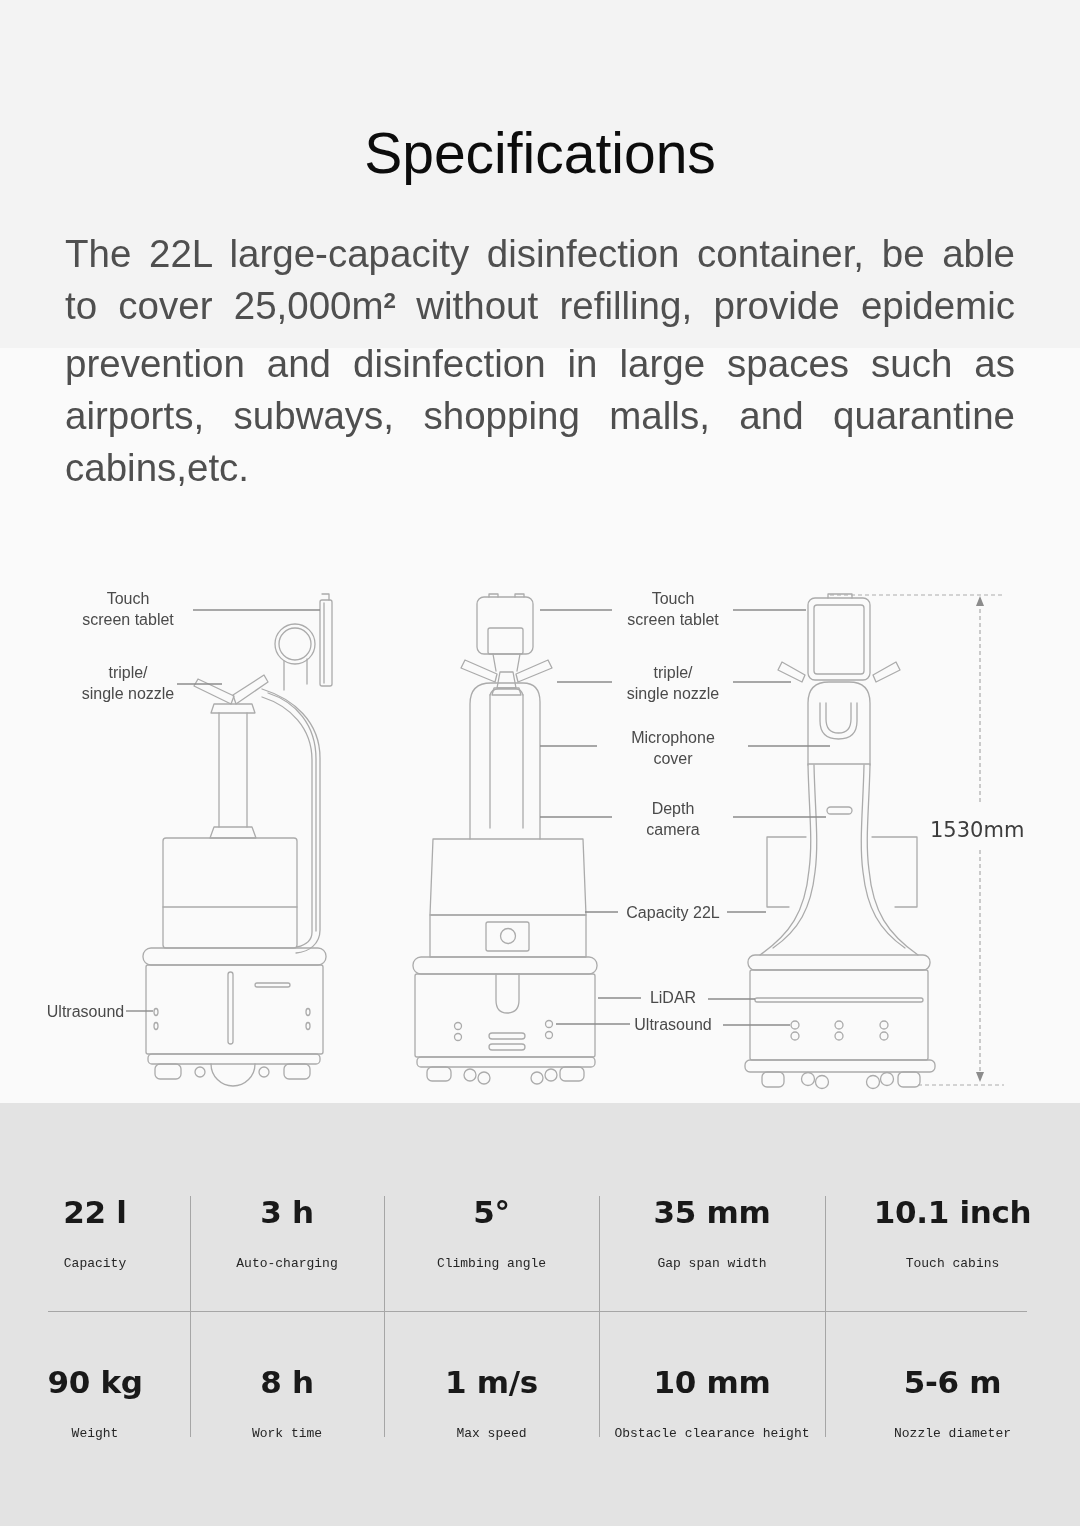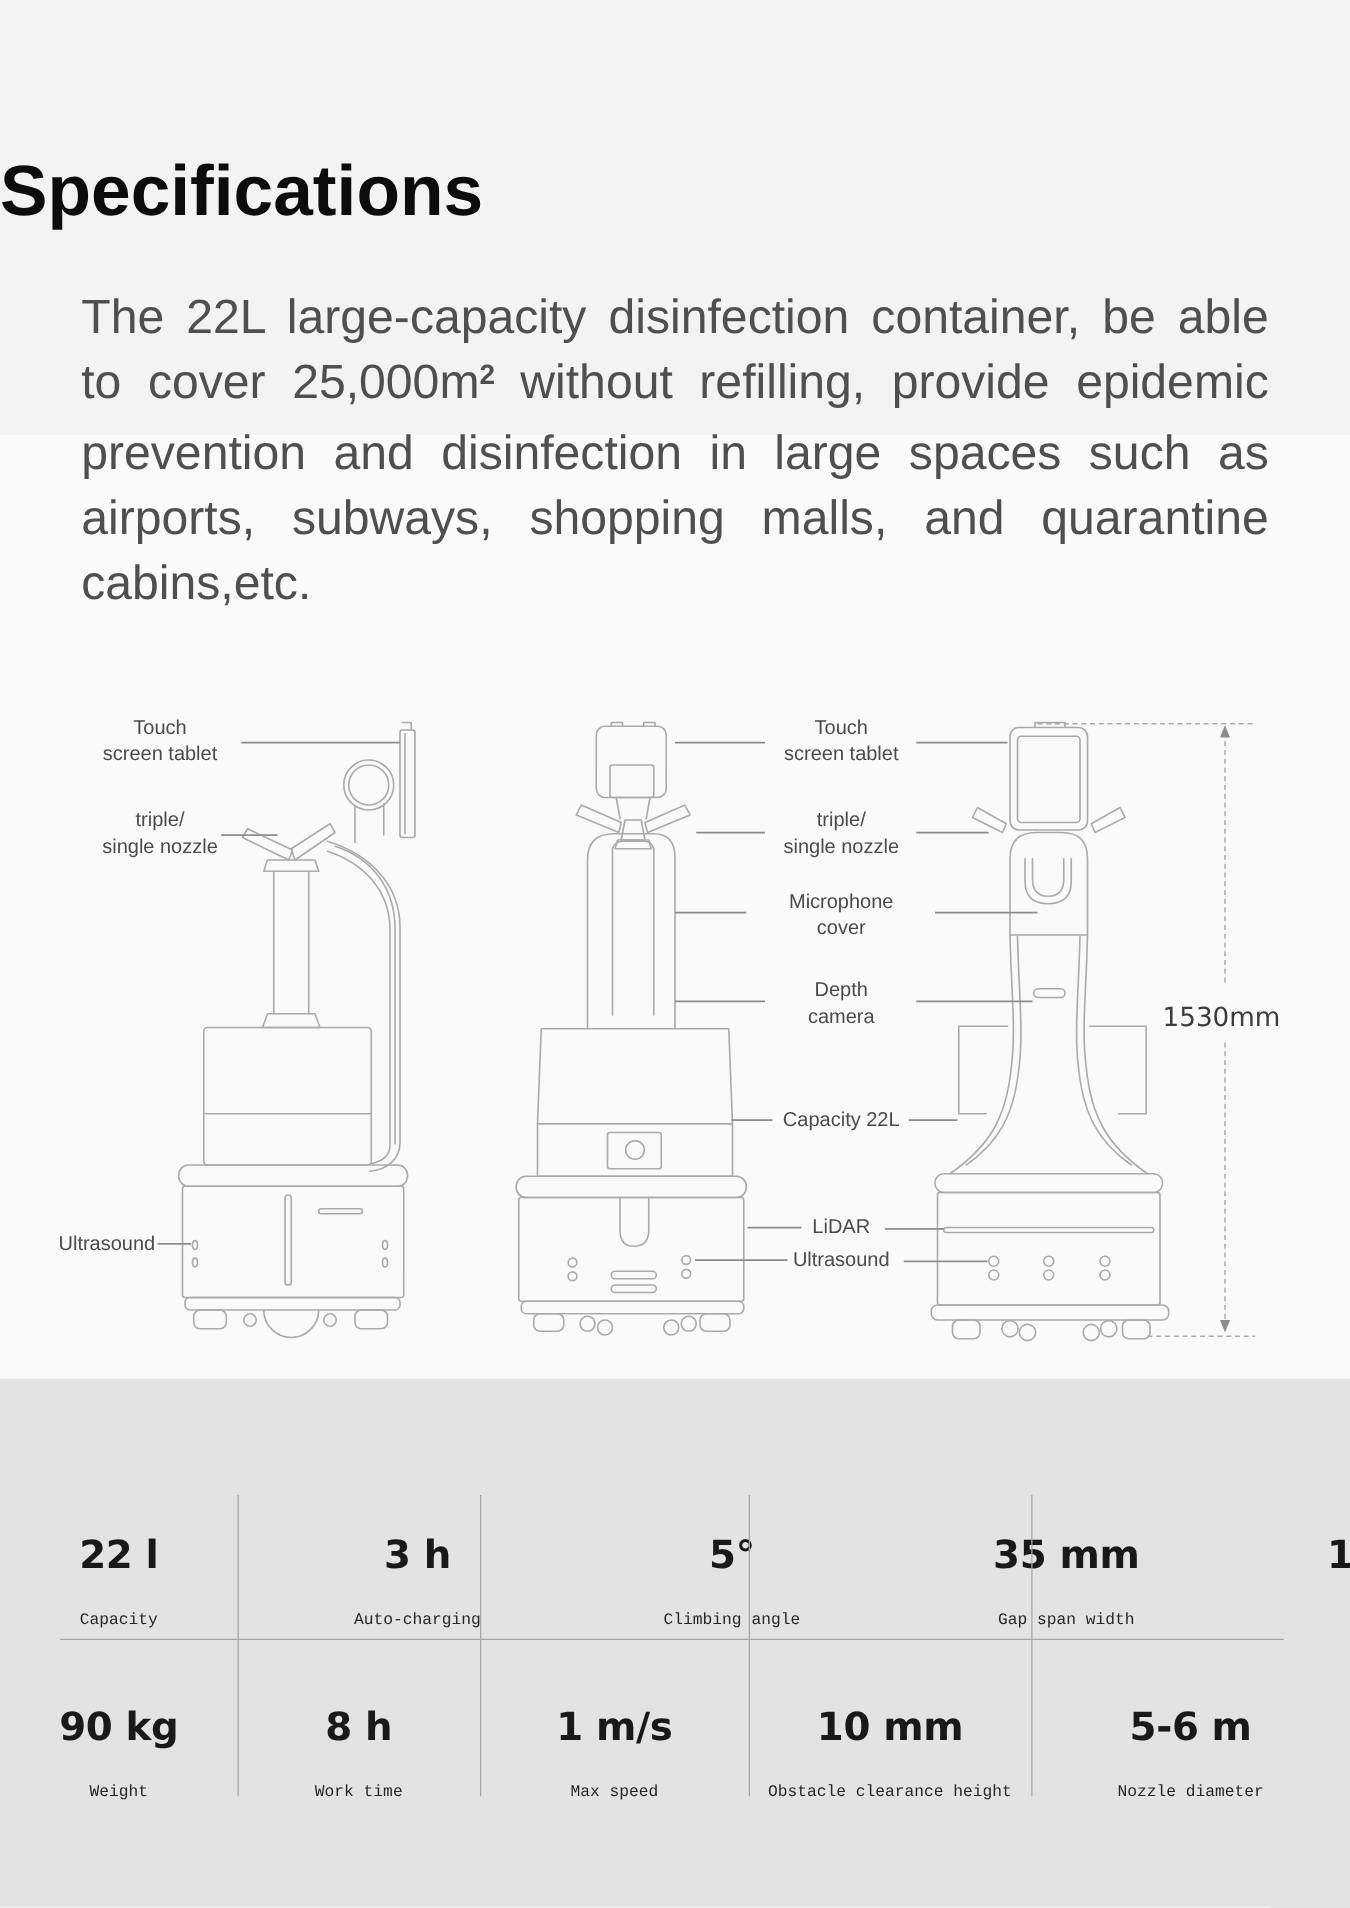--- a/index.html
+++ b/index.html
@@ -10,40 +10,40 @@
     --divider-color:#a6a6a6;
   }
   *{margin:0;padding:0;box-sizing:border-box;}
   body{background:#ffffff;font-family:"Liberation Sans",sans-serif;}
   .page{position:relative;width:1080px;height:1526px;margin:0 auto;
         background:var(--band-main);overflow:hidden;}
   .band-top{position:absolute;left:0;top:0;width:1080px;height:348px;
             background:var(--band-top);}
   .band-spec{position:absolute;left:0;top:1103px;width:1080px;height:423px;
              background:var(--band-spec);}
-  .title{position:absolute;left:0;top:120px;width:1080px;
-         font-size:57px;font-weight:700;color:var(--title-color);letter-spacing:0;}
+  .title{position:absolute;left:0;top:120px;width:1080px;text-align:center;
+         font-size:57px;font-weight:400;color:var(--title-color);letter-spacing:0;}
   .intro{position:absolute;left:65px;top:228px;width:950px;
          font-size:38.5px;line-height:52px;color:var(--paragraph-color);
          text-align:justify;}
   .intro .sup{font-size:0.58em;font-weight:700;position:relative;top:-0.48em;letter-spacing:-1px;}
-  .diagram{position:absolute;left:0;top:566px;width:1080px;height:556px;}
+  .diagram{position:absolute;left:0;top:582px;width:1080px;height:556px;}
   .diagram svg{position:absolute;left:0;top:0;}
   .art{stroke:var(--art-stroke);fill:none;stroke-width:1.3;
        stroke-linecap:round;stroke-linejoin:round;}
   .callouts{stroke:var(--callout-stroke);stroke-width:1.4;fill:none;stroke-linecap:butt;}
   .dash{stroke:var(--art-stroke);stroke-width:1.2;fill:none;stroke-dasharray:4 3;}
   .arrow{fill:var(--callout-stroke);stroke:none;}
   .dlabel{position:absolute;font-size:16px;line-height:21px;color:var(--label-color);
           text-align:center;white-space:pre-line;}
   .dim-label{position:absolute;font-family:"DejaVu Sans",sans-serif;font-size:21px;
              color:var(--dimension-color);text-align:right;}
   .spec-row{position:absolute;left:0;width:1080px;display:grid;
             grid-template-columns:190px 194px 215px 226px 255px;}
-  .spec-row-1{top:1222px;gap:47px;}
+  .spec-row-1{top:1190px;}
   .spec-row-2{top:1360px;}
   .spec-cell{text-align:center;}
   .spec-value{font-family:"DejaVu Sans",sans-serif;font-size:31px;font-weight:700;
               line-height:44px;color:var(--value-color);letter-spacing:-0.3px;}
   .spec-label{font-family:Liberation Mono, monospace;font-size:13px;line-height:26px;
               color:var(--spec-label-color);margin-top:17px;}
   .vdivider{position:absolute;top:1196px;width:1px;height:241px;
             background:var(--divider-color);}
   .hdivider{position:absolute;top:1311px;left:48px;width:979px;height:1px;
             background:var(--divider-color);}

